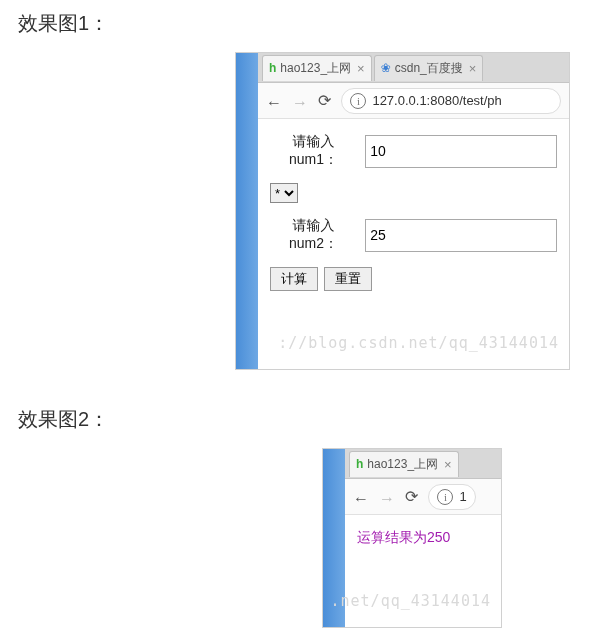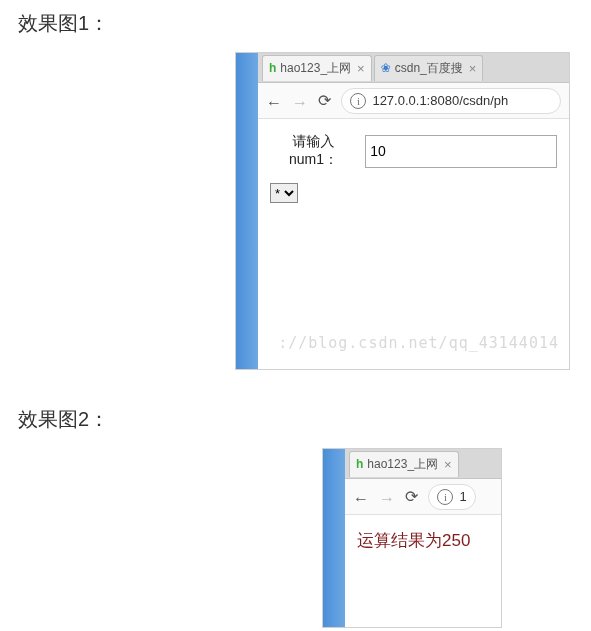--- a/index.html
+++ b/index.html
@@ -136,21 +136,21 @@
   .watermark {
     position: absolute;
     right: 10px;
     bottom: 17px;
     color: #d9d9d9;
     font-family: monospace;
     font-size: 15px;
     letter-spacing: 1px;
     pointer-events: none;
   }
-  .result-text { font-size: 17px; color: #7f1d1d; }
+  .result-text { font-size: 14px; color: #a21caf; }
   
   .pos-wrap1 { margin-left: 235px; width: 335px; }
   .pos-wrap2 { margin-left: 322px; width: 180px; margin-top: 14px; margin-bottom: 10px; }
 </style>
 </head>
 <body>
 
 <div class="caption">效果图1：</div>
 
 <div class="pos-wrap1">
@@ -169,33 +169,41 @@
         <span class="closex">×</span>
       </div>
     </div>
 
     <div class="addrbar">
       <span class="navbtn">←</span>
       <span class="navbtn disabled">→</span>
       <span class="navbtn">⟳</span>
       <div class="url-wrap">
         <span class="info-icon">i</span>
-        <span>127.0.0.1:8080/csdn/ph</span>
+        <span>127.0.0.1:8080/test/ph</span>
       </div>
     </div>
 
     <div class="content" style="min-height:250px;">
       <div class="row">
         <label>请输入num1：</label>
         <input class="txt-input" type="text" value="10" style="">
       </div>
       <div class="row">
         <select class="sel">
           <option>*</option>
         </select>
+      </div>
+      <div class="row">
+        <label>请输入num2：</label>
+        <input class="txt-input" type="text" value="25" style="">
+      </div>
+      <div class="btn-row">
+        <button class="btn">计算</button>
+        <button class="btn">重置</button>
       </div>
       <div class="watermark">://blog.csdn.net/qq_43144014</div>
     </div>
   </div>
 </div>
 
 <div class="caption" style="margin-top:36px;">效果图2：</div>
 
 <div class="pos-wrap2">
   <div class="browser" style="height:180px;">
@@ -214,15 +222,16 @@
       <span class="navbtn disabled">→</span>
       <span class="navbtn">⟳</span>
       <div class="url-wrap" style="flex:0 0 40px;">
         <span class="info-icon">i</span>
         <span>1</span>
       </div>
     </div>
 
     <div class="content" style="min-height:112px;">
       <div class="result-text">运算结果为250</div>
+      <div class="watermark">.net/qq_43144014</div>
     </div>
   </div>
 </div>
 
 </body></html>

